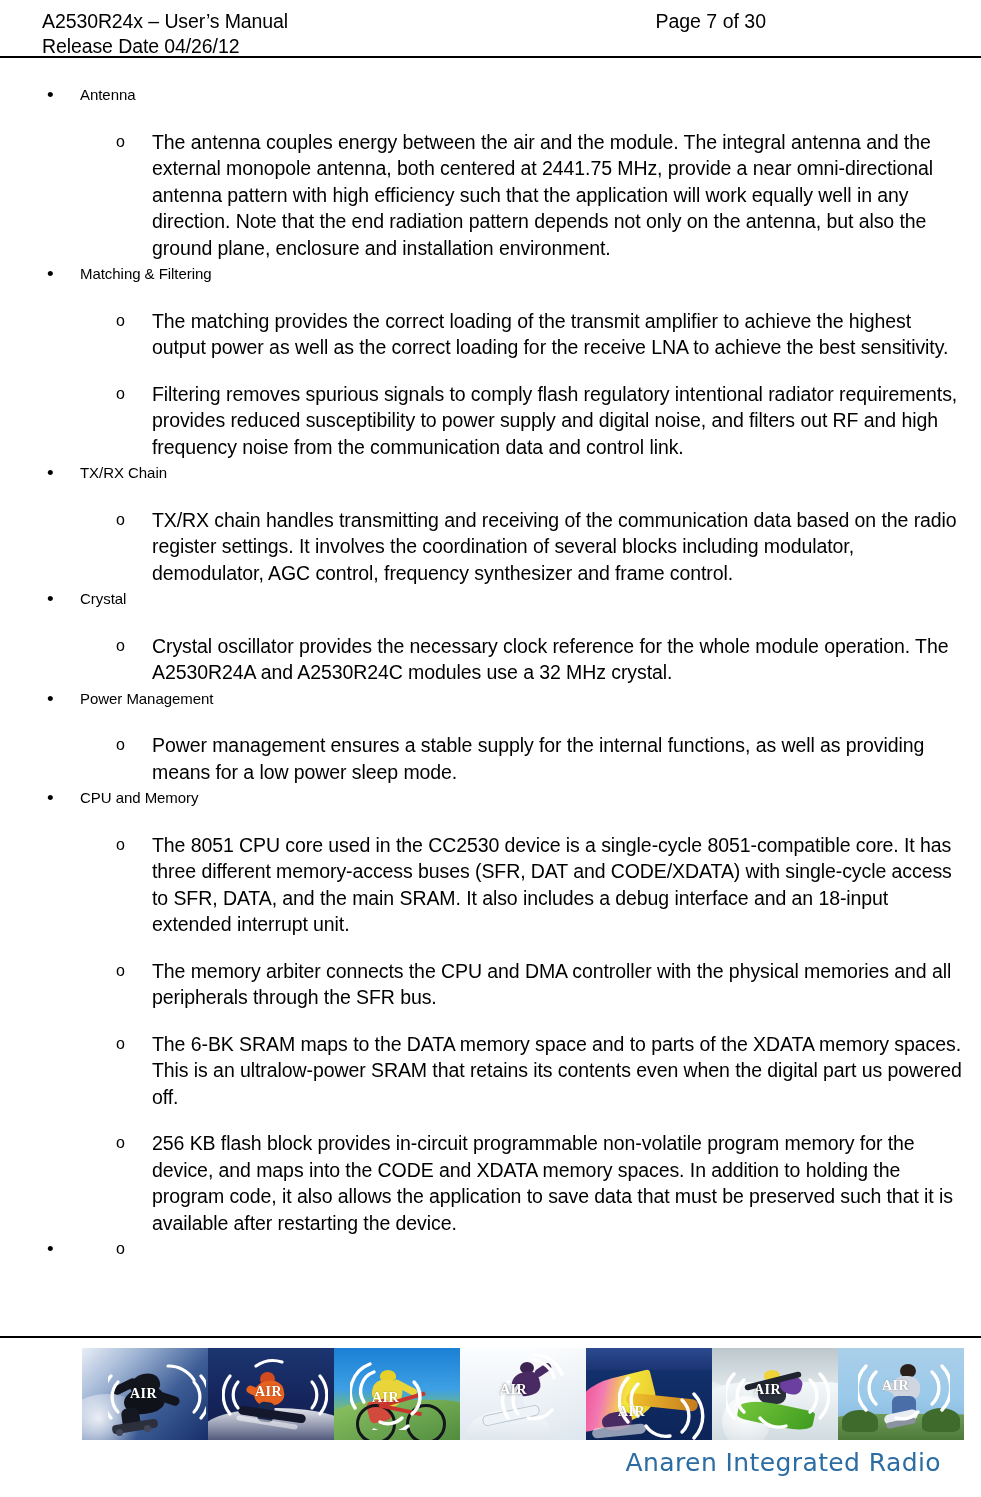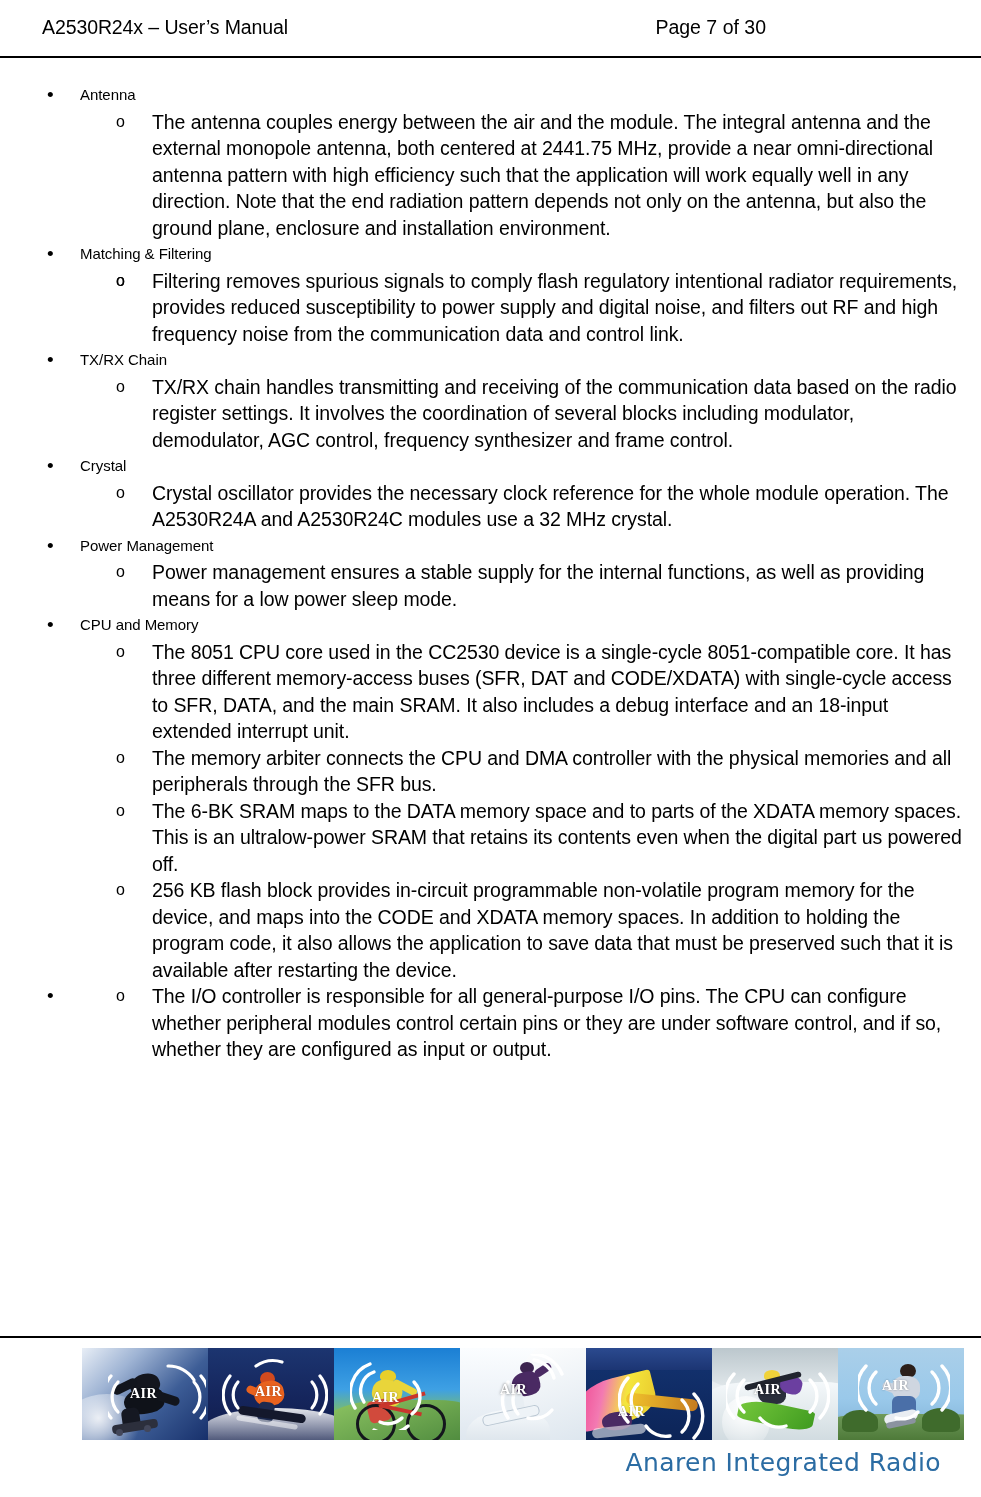--- a/index.html
+++ b/index.html
@@ -23,21 +23,21 @@
     left: 0; top: 0;
     width: 981px;
     height: 1497px;
     background: #ffffff;
   }
 
   
   .page-header {
     position: absolute;
     left: 0;
-    top: 12px;
+    top: 6px;
     width: 800px;
     height: 56px;
   }
   .header-left {
     position: absolute;
     left: 42px;
     top: 3px;
     width: 560px;
   }
   .header-line {
@@ -114,20 +114,21 @@
     font-size: 16px;
     line-height: 26.5px;
     text-align: left;
   }
   .para2 {
     font-size: 19.5px;
     line-height: 26.5px;
     letter-spacing: -0.08px;
     text-align: left;
     padding-right: 0px;
+    margin-top: 20px;
   }
   
   li.item2 .para2 {
     max-width: 810px;
   }
 
   
   .footer-rule {
     position: absolute;
     left: 0;
@@ -198,20 +199,21 @@
   .blob { position: absolute; border-radius: 50%; }
 </style>
 </head>
 <body>
 
 <div class="page">
 
   <div class="page-header">
     <div class="header-left">
       <div class="header-line">A2530R24x – User’s Manual</div>
+      <div class="header-line">Release Date 04/26/12</div>
     </div>
     <div class="header-right">Page 7 of 30</div>
   </div>
   <div class="header-rule"></div>
 
   <div class="content">
     <ul class="lvl1">
 
       <li class="item1">
         <span class="bullet1">•</span>
@@ -223,20 +225,21 @@
           </li>
         </ul>
       </li>
 
       <li class="item1">
         <span class="bullet1">•</span>
         <div class="heading1">Matching &amp; Filtering</div>
         <ul class="lvl2">
           <li class="item2">
             <span class="bullet2">o</span>
+            <div class="para2">The matching provides the correct loading of the transmit amplifier to achieve the highest output power as well as the correct loading for the receive LNA to achieve the best sensitivity.</div>
           </li>
           <li class="item2">
             <span class="bullet2">o</span>
             <div class="para2">Filtering removes spurious signals to comply flash regulatory intentional radiator requirements, provides reduced susceptibility to power supply and digital noise, and filters out RF and high frequency noise from the communication data and control link.</div>
           </li>
         </ul>
       </li>
 
       <li class="item1">
         <span class="bullet1">•</span>
@@ -292,21 +295,20 @@
             <div class="para2">256 KB flash block provides in-circuit programmable non-volatile program memory for the device, and maps into the CODE and XDATA memory spaces. In addition to holding the program code, it also allows the application to save data that must be preserved such that it is available after restarting the device.</div>
           </li>
         </ul>
       </li>
 
       <li class="item1">
         <span class="bullet1">•</span>
         <ul class="lvl2">
           <li class="item2">
             <span class="bullet2">o</span>
-            <div class="para2">The I/O controller is responsible for all general-purpose I/O pins. The CPU can configure whether peripheral modules control certain pins or they are under software control, and if so, whether they are configured as input or output.</div>
           </li>
         </ul>
       </li>
 
     </ul>
   </div>
 
   <div class="footer-rule"></div>
 
   <div class="footer-strip">

